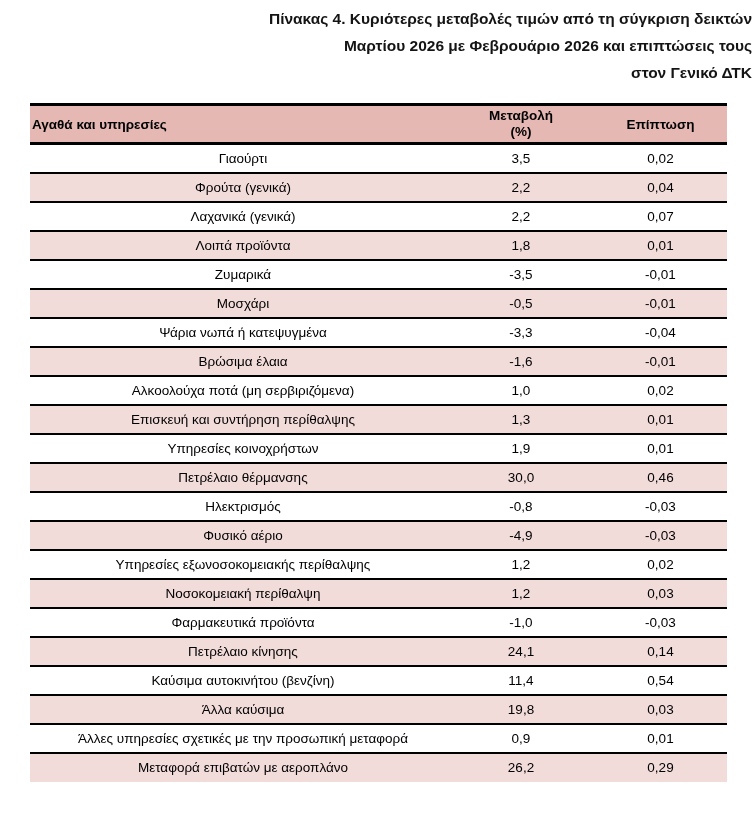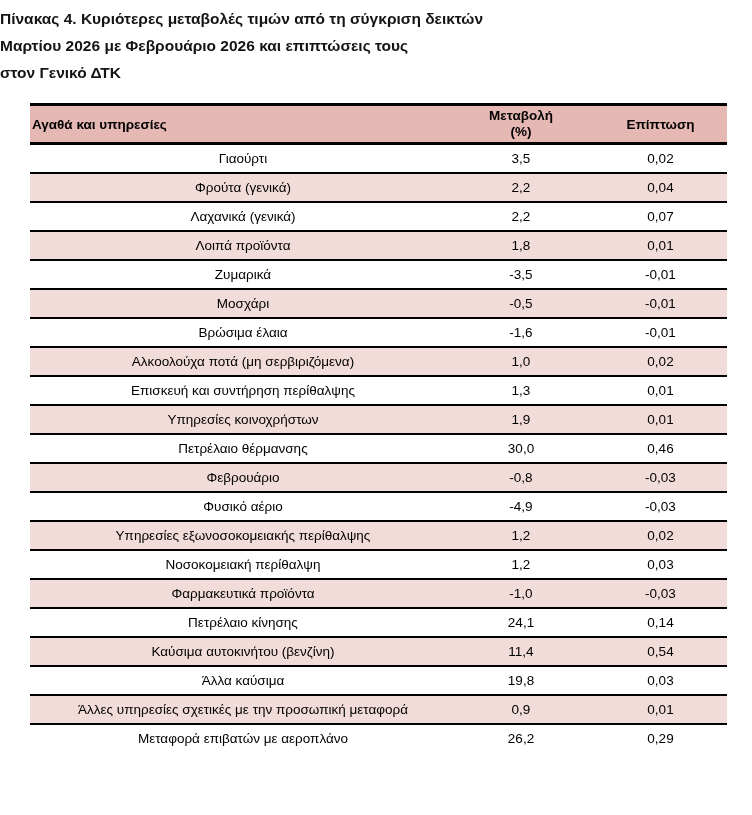--- a/index.html
+++ b/index.html
@@ -6,21 +6,21 @@
   body {
     width: 752px;
     height: 815px;
     background: #ffffff;
     overflow: hidden;
     font-family: "Liberation Sans", sans-serif;
     color: #000000;
   }
   .title-block {
     margin-top: 5px;
-    text-align: left;
+    text-align: right;
     font-weight: bold;
     font-size: 15.5px;
     line-height: 27px;
     color: #141414;
   }
   table.price-table {
     border-collapse: collapse;
     table-layout: fixed;
     width: 697px;
     margin-left: 30px;
@@ -111,20 +111,25 @@
           <td class="c1">Ζυμαρικά</td>
           <td class="c2">-3,5</td>
           <td class="c3">-0,01</td>
         </tr>
         <tr>
           <td class="c1">Μοσχάρι</td>
           <td class="c2">-0,5</td>
           <td class="c3">-0,01</td>
         </tr>
         <tr>
+          <td class="c1">Ψάρια νωπά ή κατεψυγμένα</td>
+          <td class="c2">-3,3</td>
+          <td class="c3">-0,04</td>
+        </tr>
+        <tr>
           <td class="c1">Βρώσιμα έλαια</td>
           <td class="c2">-1,6</td>
           <td class="c3">-0,01</td>
         </tr>
         <tr>
           <td class="c1">Αλκοολούχα ποτά (μη σερβιριζόμενα)</td>
           <td class="c2">1,0</td>
           <td class="c3">0,02</td>
         </tr>
         <tr>
@@ -136,21 +141,21 @@
           <td class="c1">Υπηρεσίες κοινοχρήστων</td>
           <td class="c2">1,9</td>
           <td class="c3">0,01</td>
         </tr>
         <tr>
           <td class="c1">Πετρέλαιο θέρμανσης</td>
           <td class="c2">30,0</td>
           <td class="c3">0,46</td>
         </tr>
         <tr>
-          <td class="c1">Φεβρουάριο</td>
+          <td class="c1">Ηλεκτρισμός</td>
           <td class="c2">-0,8</td>
           <td class="c3">-0,03</td>
         </tr>
         <tr>
           <td class="c1">Φυσικό αέριο</td>
           <td class="c2">-4,9</td>
           <td class="c3">-0,03</td>
         </tr>
         <tr>
           <td class="c1">Υπηρεσίες εξωνοσοκομειακής περίθαλψης</td>

